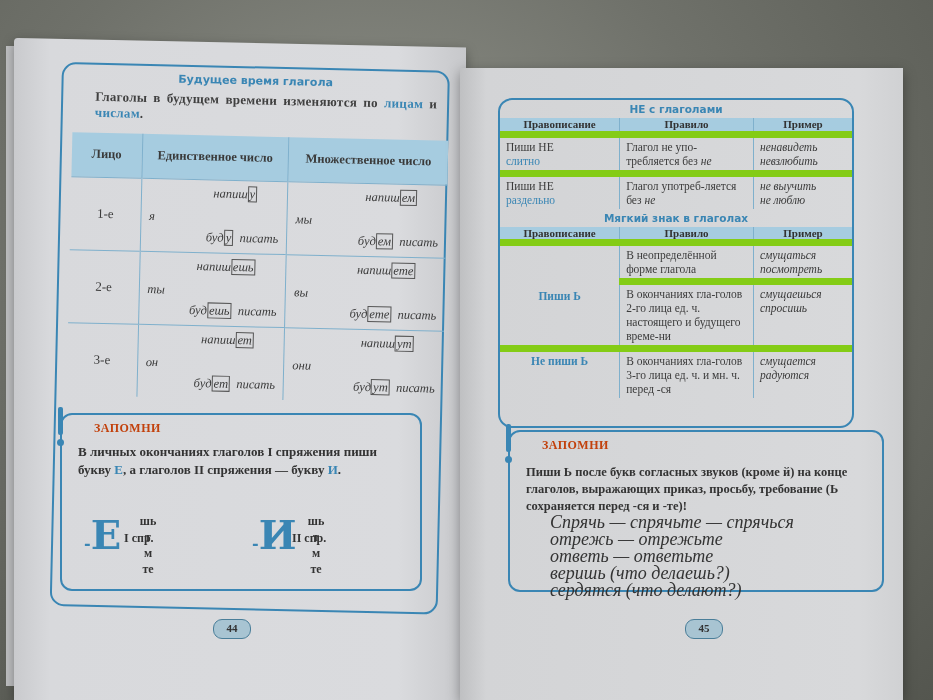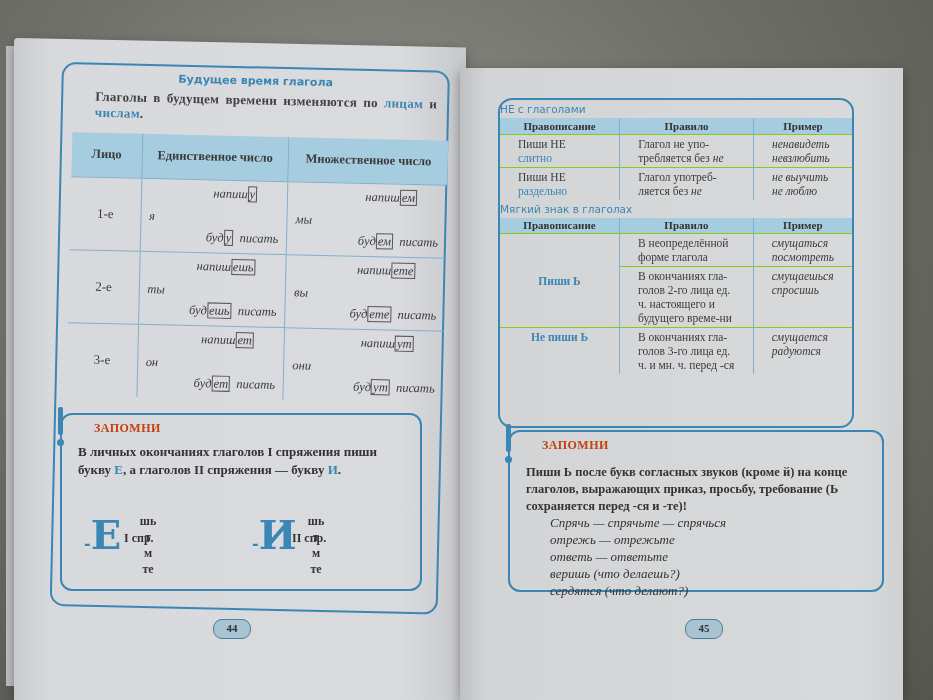--- a/index.html
+++ b/index.html
@@ -101,39 +101,39 @@
 
   .pgnum {
     position: absolute; width: 38px; height: 20px; border: 1.5px solid #4a7e99;
     border-radius: 9px; background: #a8c4d2; font-weight: bold; font-size: 11px;
     text-align: center; line-height: 17px; color: #333;
   }
 
   
   .rf { left: 498px; top: 98px; width: 356px; height: 330px; }
   .r-title {
-    font-family: "DejaVu Sans", sans-serif; font-weight: normal;
+    text-align: center; font-family: "DejaVu Sans", sans-serif; font-weight: bold;
     font-size: 10.5px; color: #3a86b4; height: 18px; line-height: 18px;
   }
   .rt {
     width: 100%; border-collapse: collapse; font-size: 11.5px;
   }
   .rt th {
     background: #a6cce0; font-weight: bold; height: 16px; font-size: 11px;
     border-right: 1px solid #7fb0cc; color: #333;
   }
   .rt td {
-    border-top: 1px solid #84cc16; border-right: 1px solid #7fb0cc;
-    padding: 2px 18px; vertical-align: top; line-height: 14px;
+    border-top: 7px solid #84cc16; border-right: 1px solid #7fb0cc;
+    padding: 2px 6px; vertical-align: top; line-height: 14px;
   }
   .rt td:last-child, .rt th:last-child { border-right: none; }
   .ex { font-style: italic; }
   .zr { left: 508px; top: 430px; width: 376px; height: 162px; }
   .zr .zap-text { top: 32px; font-size: 12.5px; line-height: 17px; }
-  .zr-ex { position: absolute; left: 40px; top: 82px; font-style: italic; font-size: 13px; line-height: 17px; color: #333; }
+  .zr-ex { position: absolute; left: 40px; top: 82px; font-style: italic; font-size: 18px; line-height: 17px; color: #333; }
 </style>
 </head>
 <body>
 
 <div class="cloth"></div>
 
 <div class="page-left-stack"></div>
 <div class="page page-left"></div>
 
 <div class="frame lf">

